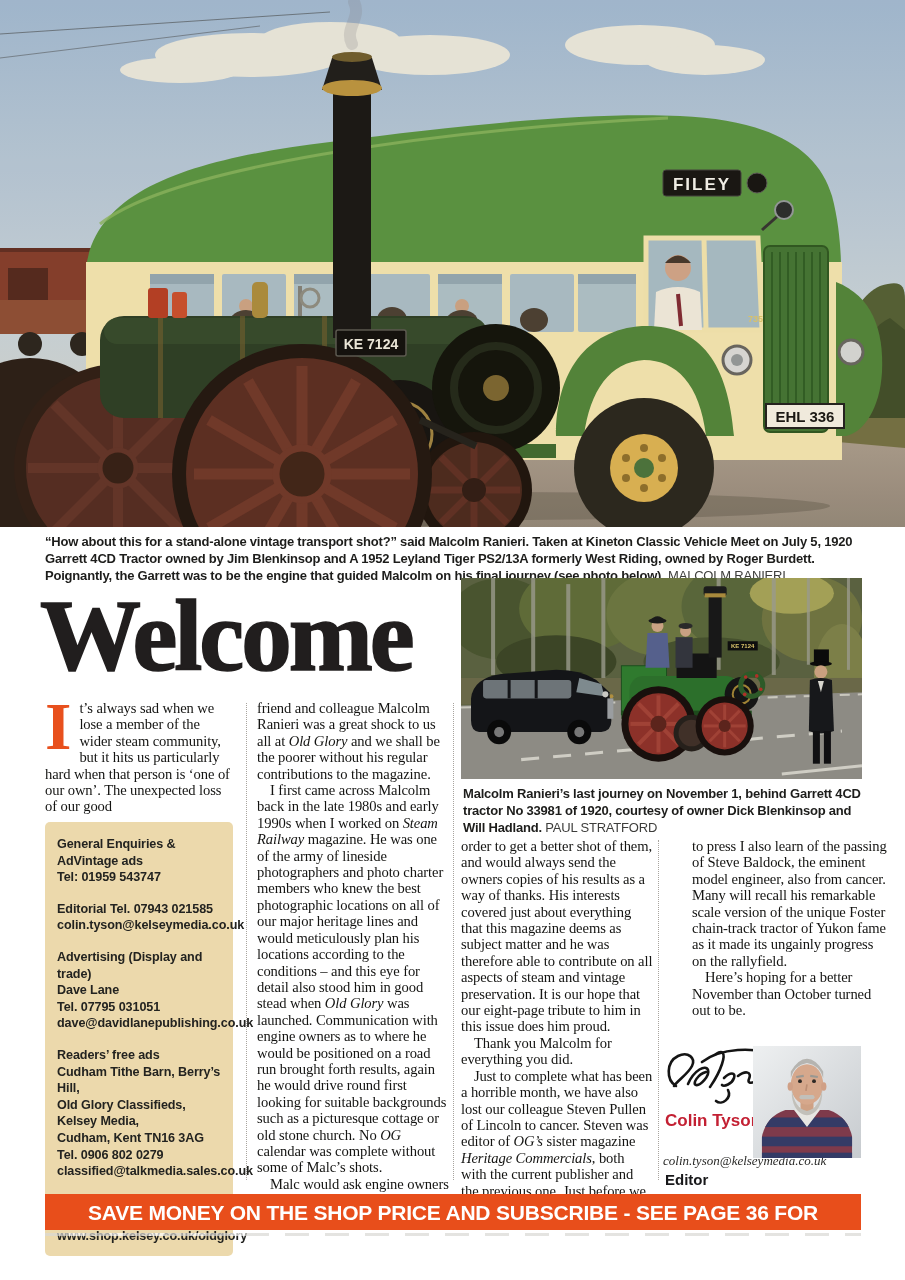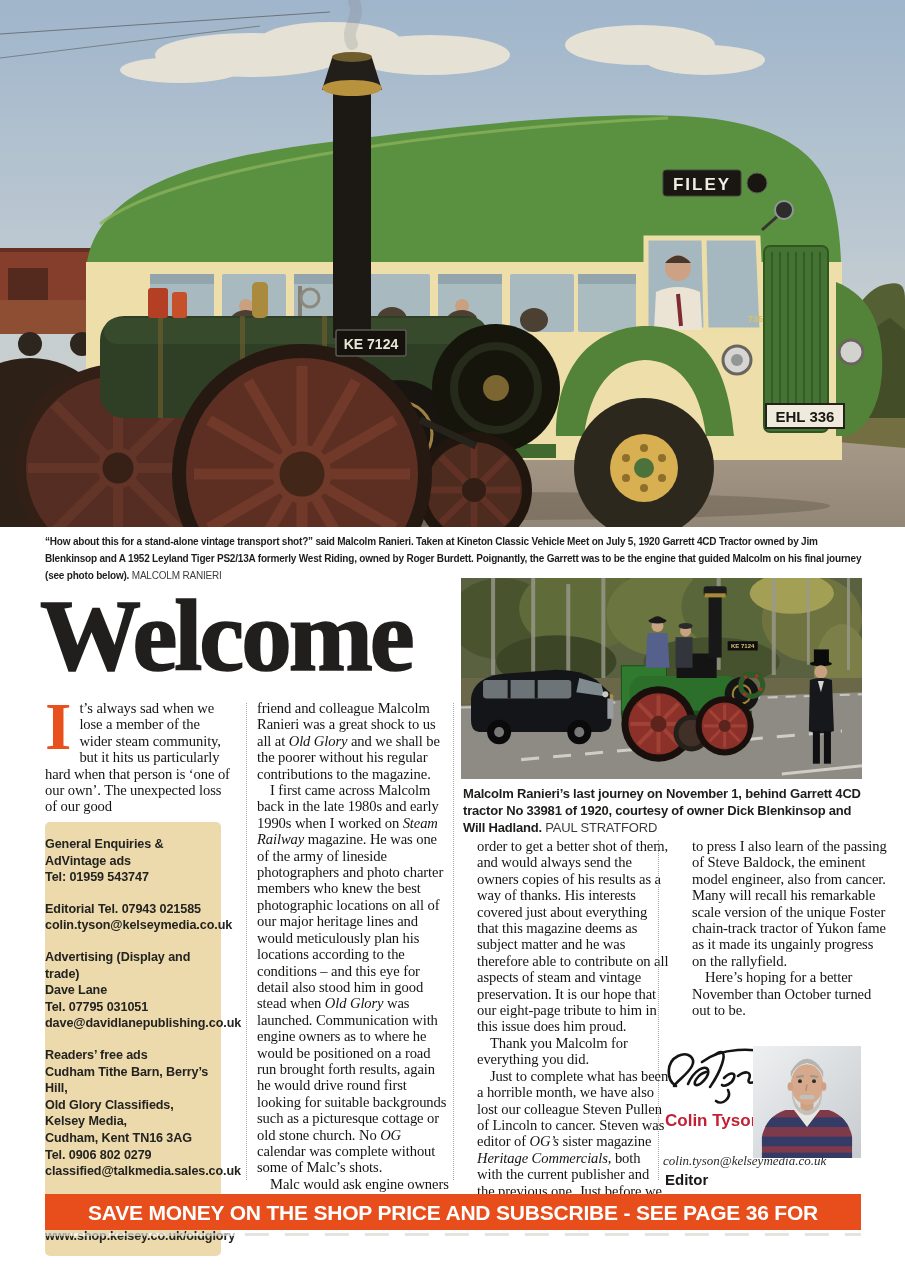--- a/index.html
+++ b/index.html
@@ -4,46 +4,46 @@
 <style>
   html,body{margin:0;padding:0;}
   body{
     width:905px;height:1280px;position:relative;background:#ffffff;
     font-family:"Liberation Serif",serif;overflow:hidden;color:#141412;
   }
   .main-photo{position:absolute;left:0;top:0;width:905px;height:527px;}
   .caption-main{
     position:absolute;left:45px;top:533px;width:820px;
     font-family:"Liberation Sans",sans-serif;font-weight:700;
-    font-size:10px;line-height:17px;color:#1d1d1b;letter-spacing:-0.2px;
+    font-size:13px;line-height:17px;color:#1d1d1b;letter-spacing:-0.2px;
   }
   .credit{font-weight:400;color:#3d3d3b;}
   .headline{
     position:absolute;left:40px;top:586px;line-height:1;
     font-family:"Liberation Serif",serif;font-weight:900;font-size:101px;
     letter-spacing:-3px;color:#211e1e;-webkit-text-stroke:1.6px #211e1e;
   }
   .col{position:absolute;font-size:14.6px;line-height:16.4px;letter-spacing:-0.1px;}
   .col1{left:45px;top:700px;width:190px;}
   .col2{left:257px;top:700px;width:192px;}
-  .col3{left:461px;top:838px;width:192px;margin-left:16px;}
+  .col3{left:461px;top:838px;width:192px;}
   .col4{left:692px;top:838px;width:197px;}
   .para{margin:0;}
   .para.indent{text-indent:13px;}
   .dropcap{
     float:left;font-weight:700;font-size:68px;line-height:52px;
     padding-right:8px;color:#e8501d;font-family:"Liberation Serif",serif;
   }
   .divider{position:absolute;width:0;border-left:1px dotted #a8a49e;}
   #div1{left:246px;top:703px;height:477px;}
   #div2{left:453px;top:703px;height:477px;}
   #div3{left:658px;top:840px;height:340px;}
   .contact-box{
     position:absolute;left:45px;top:822px;width:164px;background:#ecd9ac;
-    border-radius:5px;padding:14px 12px 12px 0;
+    border-radius:5px;padding:14px 12px 12px 12px;
     font-family:"Liberation Sans",sans-serif;font-weight:700;
     font-size:12.6px;line-height:16.6px;color:#232320;letter-spacing:-0.1px;
   }
   .contact-box .cgroup{margin-bottom:15px;}
   .contact-box .cgroup:last-child{margin-bottom:0;}
   .inset-photo{position:absolute;left:461px;top:578px;width:401px;height:201px;}
   .caption-inset{
     position:absolute;left:463px;top:785px;width:401px;
     font-family:"Liberation Sans",sans-serif;font-weight:700;
     font-size:13px;line-height:17px;color:#1d1d1b;letter-spacing:-0.2px;

